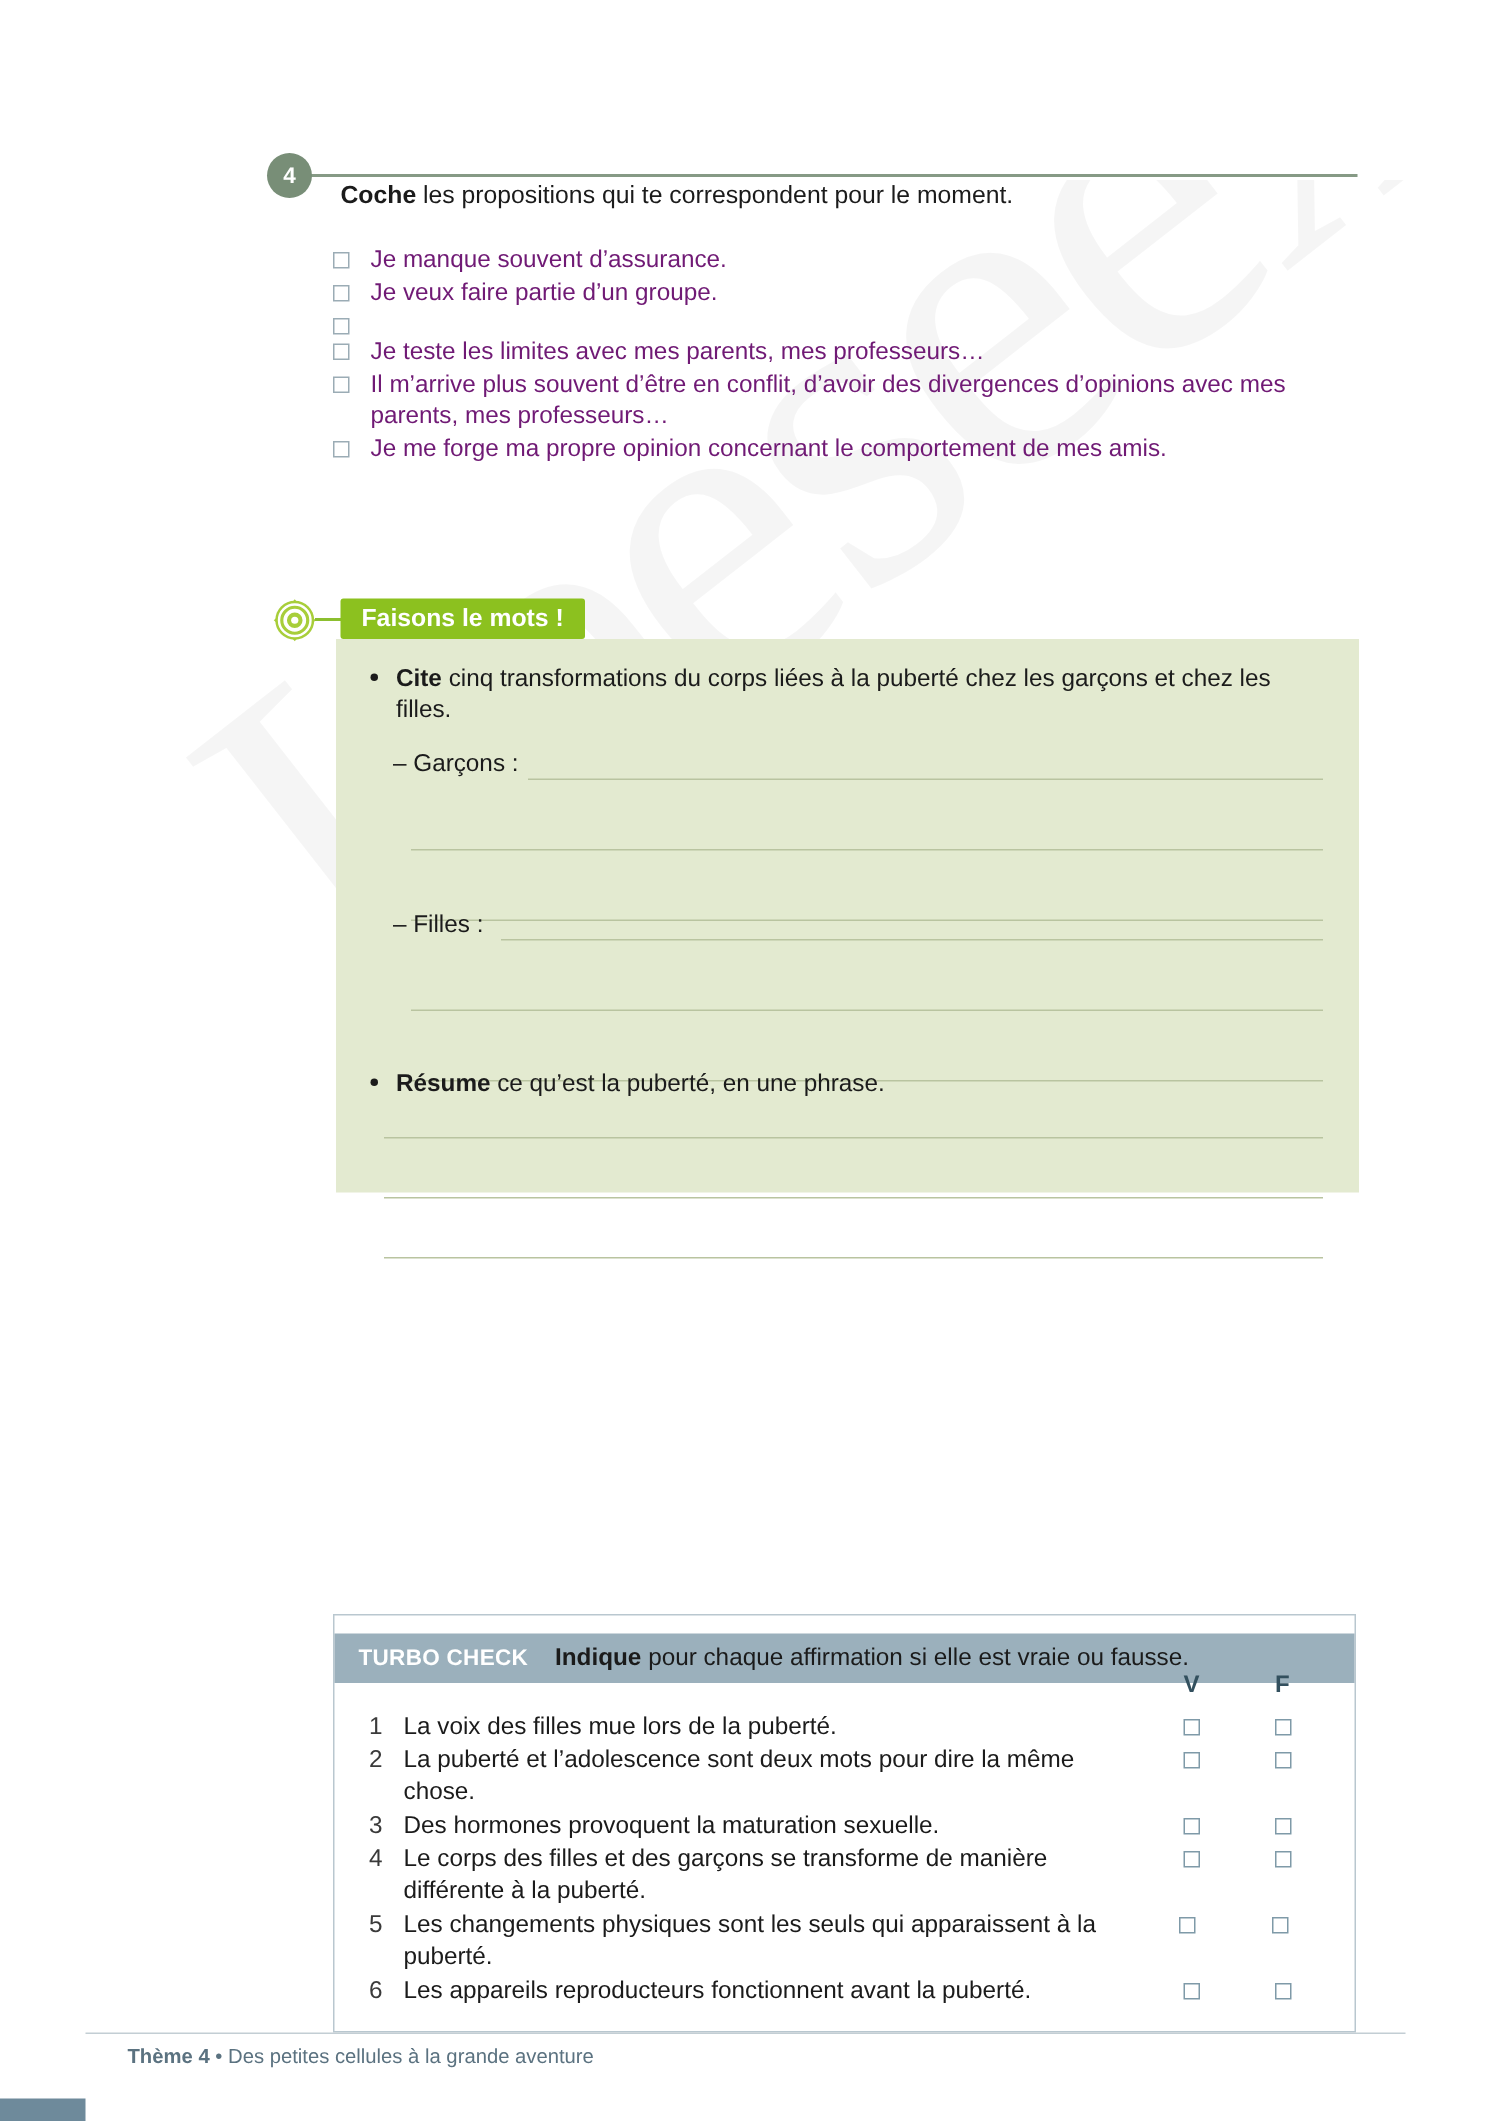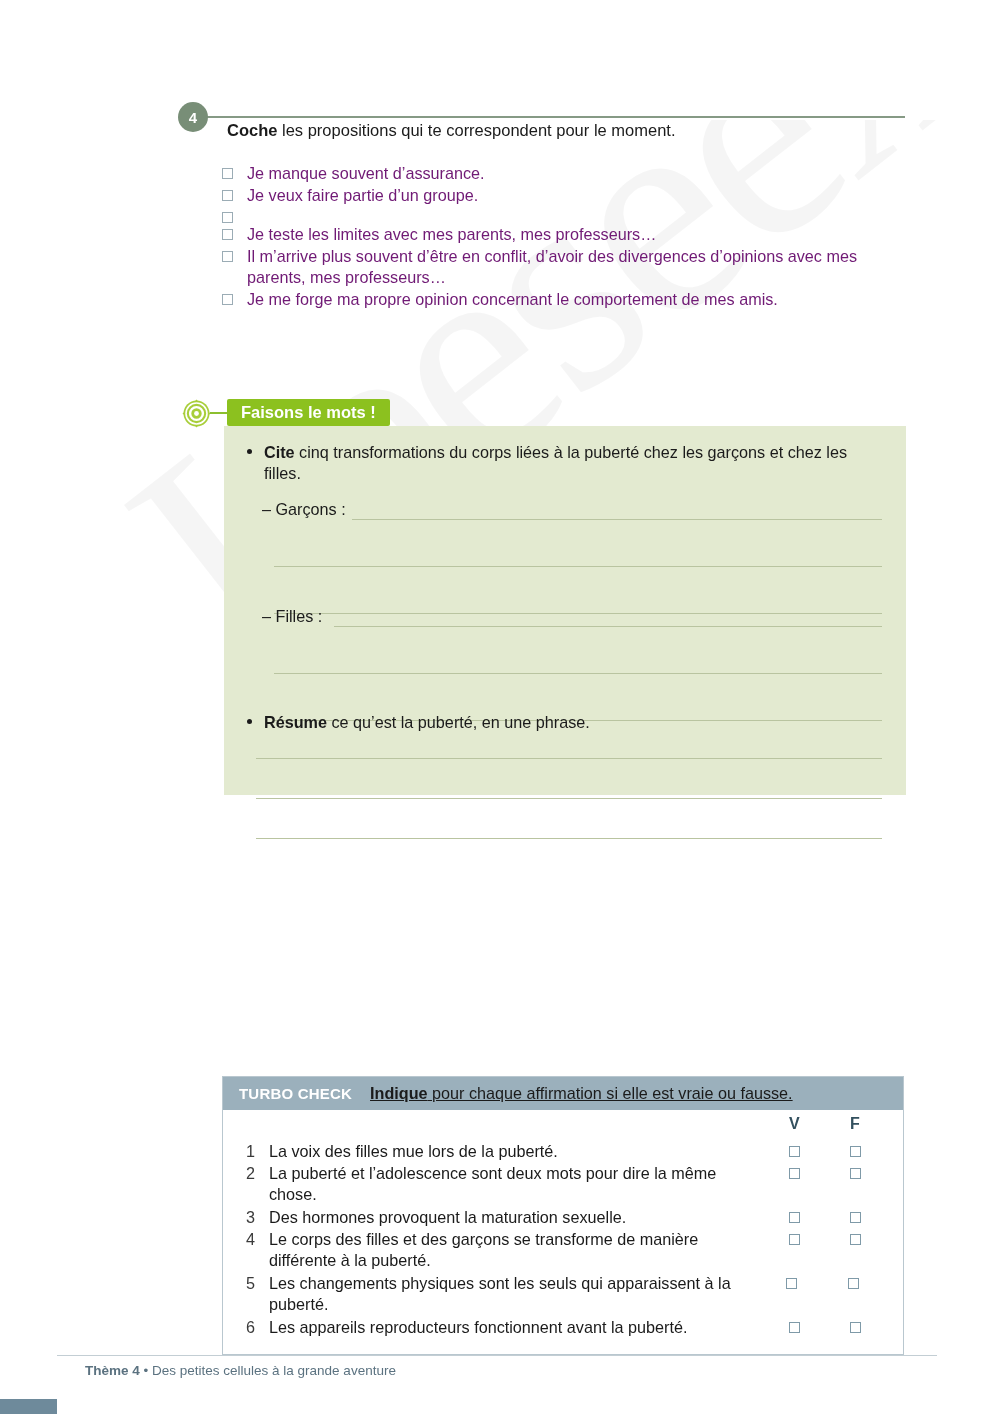--- a/index.html
+++ b/index.html
@@ -195,40 +195,39 @@
     top: 1076px;
     width: 682px;
     height: 279px;
     border: 1px solid #b9c7cf;
     background: #ffffff;
     box-sizing: border-box;
   }
   .tc-header {
     position: absolute;
     left: 0;
-    top: 0;
+    top: 12px;
     width: 100%;
     height: 33px;
     background: #9bb0bc;
     display: flex;
     align-items: center;
     box-sizing: border-box;
   }
   .tc-label {
     color: #ffffff;
     font-weight: bold;
     font-size: 15px;
     letter-spacing: 0.2px;
     padding-left: 16px;
     padding-right: 18px;
   }
   .tc-prompt {
     color: #1b1b1b;
     font-size: 16.2px;
-    text-decoration: underline;
   }
   .tc-prompt b { font-weight: bold; }
 
   .tc-vf {
     position: absolute;
     top: 38px;
     font-size: 16px;
     font-weight: bold;
     color: #33505e;
   }

